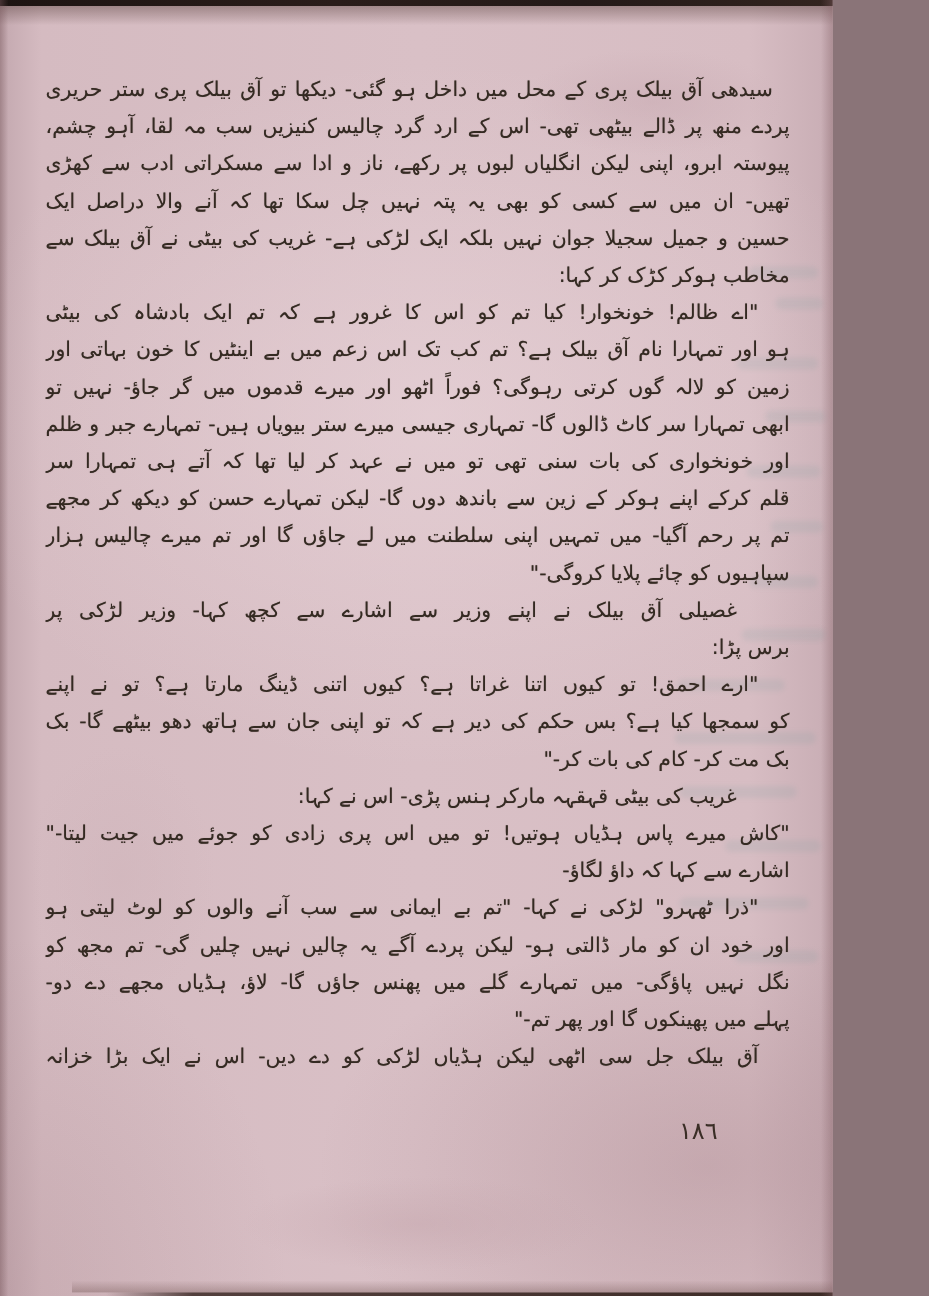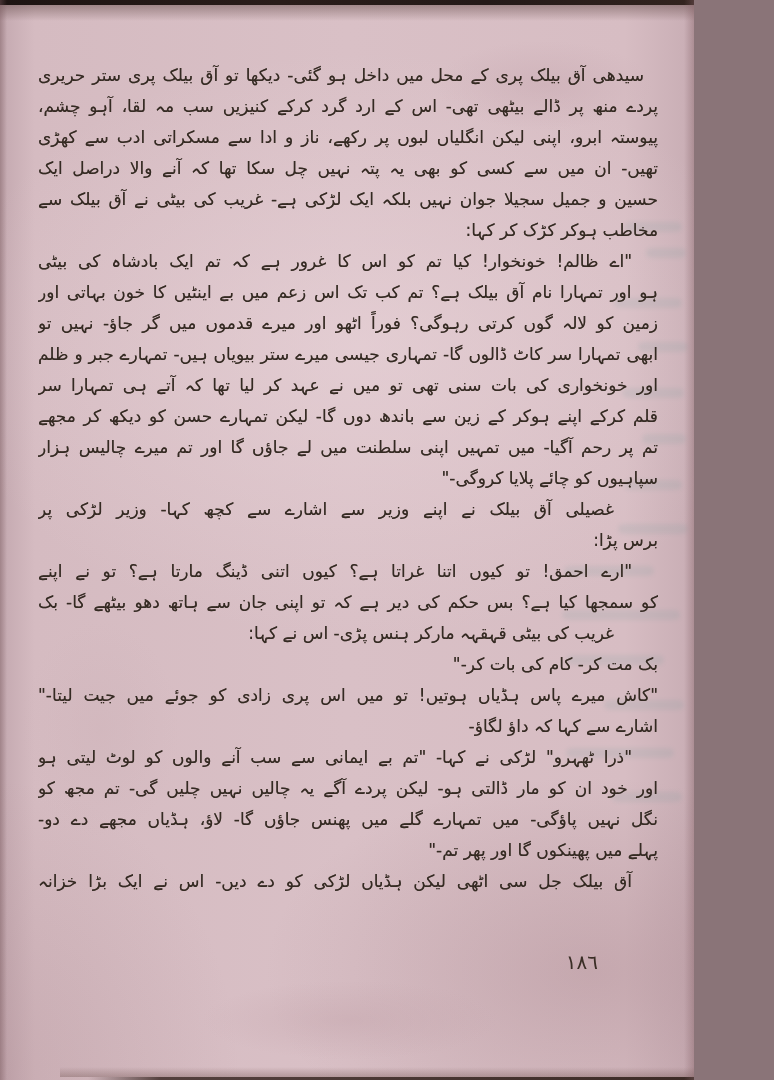--- a/index.html
+++ b/index.html
@@ -56,21 +56,21 @@
     white-space:normal;
     text-align:justify;
     text-align-last:justify;
     max-height:31px;overflow:hidden;
   }
   .line.ind-sm{text-indent:14px;}
   .line.ind-md{text-indent:26px;}
   .line.ind-lg{text-indent:44px;}
   
   .page-number{
-    position:absolute;top:950px;right:96px;
+    position:absolute;top:930px;right:96px;
     direction:rtl;
     font-size:20px;letter-spacing:3px;
     color:#3a2e26;
     margin-left:12px;
   }
   
   .ghost{
     position:absolute;height:10px;border-radius:5px;
     background:#6e9898;opacity:.13;filter:blur(2px);
   }
@@ -99,39 +99,39 @@
   <div class="ghost" style="top:524px;right:6px;width:70px;"></div>
   <div class="ghost" style="top:566px;right:40px;width:90px;"></div>
   <div class="ghost" style="top:610px;right:14px;width:118px;"></div>
   <div class="ghost" style="top:655px;right:30px;width:98px;"></div>
   <div class="ghost" style="top:700px;right:10px;width:80px;"></div>
   <div class="ghost" style="top:748px;right:20px;width:108px;"></div>
   <div class="ghost" style="top:792px;right:12px;width:70px;"></div>
 
   <div class="text-block">
       <div class="line fill ind-sm">سیدھی آق بیلک پری کے محل میں داخل ہو گئی- دیکھا تو آق بیلک پری ستر حریری</div>
-      <div class="line fill">پردے منھ پر ڈالے بیٹھی تھی- اس کے ارد گرد کرکے کنیزیں سب مہ لقا، آہو چشم،</div>
+      <div class="line fill">پردے منھ پر ڈالے بیٹھی تھی- اس کے ارد گرد چالیس کنیزیں سب مہ لقا، آہو چشم،</div>
       <div class="line fill">پیوستہ ابرو، اپنی لیکن انگلیاں لبوں پر رکھے، ناز و ادا سے مسکراتی ادب سے کھڑی</div>
       <div class="line fill">تھیں- ان میں سے کسی کو بھی یہ پتہ نہیں چل سکا تھا کہ آنے والا دراصل ایک</div>
       <div class="line fill">حسین و جمیل سجیلا جوان نہیں بلکہ ایک لڑکی ہے- غریب کی بیٹی نے آق بیلک سے</div>
       <div class="line">مخاطب ہوکر کڑک کر کہا:</div>
       <div class="line fill ind-md">"اے ظالم! خونخوار! کیا تم کو اس کا غرور ہے کہ تم ایک بادشاہ کی بیٹی</div>
       <div class="line fill">ہو اور تمہارا نام آق بیلک ہے؟ تم کب تک اس زعم میں بے اینٹیں کا خون بہاتی اور</div>
       <div class="line fill">زمین کو لالہ گوں کرتی رہوگی؟ فوراً اٹھو اور میرے قدموں میں گر جاؤ- نہیں تو</div>
       <div class="line fill">ابھی تمہارا سر کاٹ ڈالوں گا- تمہاری جیسی میرے ستر بیویاں ہیں- تمہارے جبر و ظلم</div>
       <div class="line fill">اور خونخواری کی بات سنی تھی تو میں نے عہد کر لیا تھا کہ آتے ہی تمہارا سر</div>
       <div class="line fill">قلم کرکے اپنے ہوکر کے زین سے باندھ دوں گا- لیکن تمہارے حسن کو دیکھ کر مجھے</div>
       <div class="line fill">تم پر رحم آگیا- میں تمہیں اپنی سلطنت میں لے جاؤں گا اور تم میرے چالیس ہزار</div>
       <div class="line">سپاہیوں کو چائے پلایا کروگی-"</div>
       <div class="line fill ind-lg">غصیلی آق بیلک نے اپنے وزیر سے اشارے سے کچھ کہا- وزیر لڑکی پر</div>
       <div class="line">برس پڑا:</div>
       <div class="line fill ind-md">"ارے احمق! تو کیوں اتنا غراتا ہے؟ کیوں اتنی ڈینگ مارتا ہے؟ تو نے اپنے</div>
       <div class="line fill">کو سمجھا کیا ہے؟ بس حکم کی دیر ہے کہ تو اپنی جان سے ہاتھ دھو بیٹھے گا- بک</div>
+      <div class="line">بک مت کر- کام کی بات کر-"</div>
       <div class="line ind-lg">غریب کی بیٹی قہقہہ مارکر ہنس پڑی- اس نے کہا:</div>
-      <div class="line">بک مت کر- کام کی بات کر-"</div>
       <div class="line fill">"کاش میرے پاس ہڈیاں ہوتیں! تو میں اس پری زادی کو جوئے میں جیت لیتا-"</div>
       <div class="line">اشارے سے کہا کہ داؤ لگاؤ-</div>
       <div class="line fill ind-md">"ذرا ٹھہرو" لڑکی نے کہا- "تم بے ایمانی سے سب آنے والوں کو لوٹ لیتی ہو</div>
       <div class="line fill">اور خود ان کو مار ڈالتی ہو- لیکن پردے آگے یہ چالیں نہیں چلیں گی- تم مجھ کو</div>
       <div class="line fill">نگل نہیں پاؤگی- میں تمہارے گلے میں پھنس جاؤں گا- لاؤ، ہڈیاں مجھے دے دو-</div>
       <div class="line">پہلے میں پھینکوں گا اور پھر تم-"</div>
       <div class="line fill ind-md">آق بیلک جل سی اٹھی لیکن ہڈیاں لڑکی کو دے دیں- اس نے ایک بڑا خزانہ</div>
     </div>
 
   <div class="page-number">١٨٦</div>

